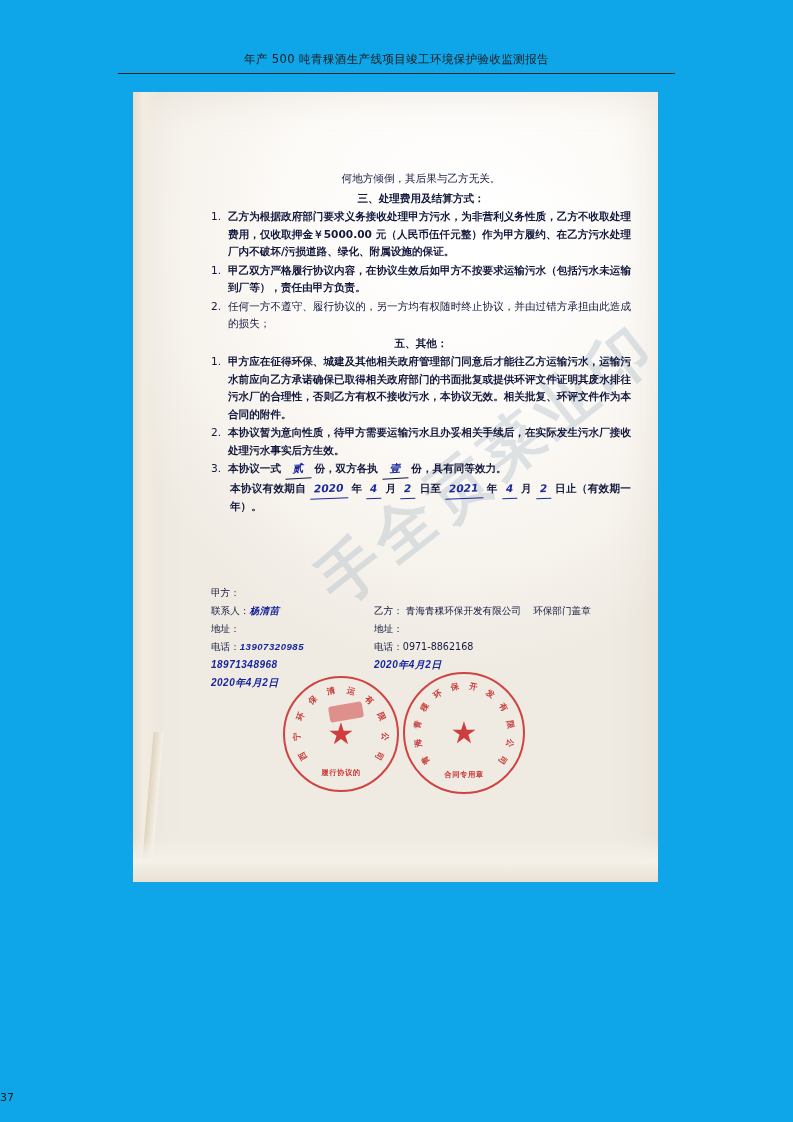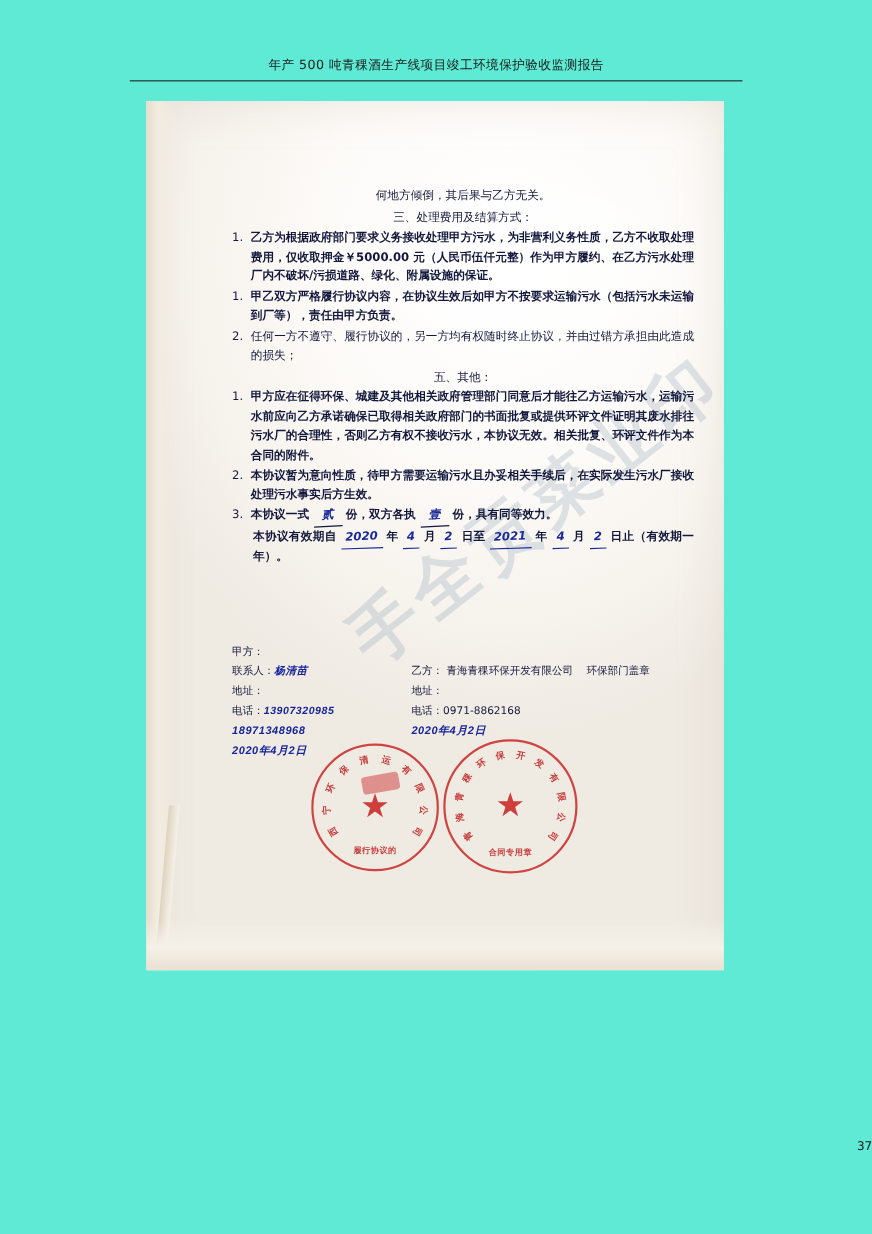--- a/index.html
+++ b/index.html
@@ -11,21 +11,21 @@
     width: 793px;
     height: 1122px;
     font-family: "Liberation Serif", serif;
     color: #111;
     position: relative;
     overflow: hidden;
   }
   .page {
     position: absolute;
     inset: 0;
-    background: #5eead4;
+    background: #0ea5e9;
   }
 
   
   .header {
     position: absolute;
     top: 52px;
     left: 118px;
     width: 557px;
     text-align: center;
   }
@@ -112,21 +112,21 @@
     font-family: "DejaVu Sans", sans-serif;
     font-size: 10.6px;
     line-height: 17.5px;
     color: #13183d;
   }
   .line {
     margin: 0;
     text-align: center;
   }
   .sec-head {
-    font-weight: normal;
+    font-weight: bold;
     margin-top: 2px;
   }
   .item {
     display: flex;
     margin-top: 1px;
   }
   .item-no {
     width: 17px;
     flex: 0 0 17px;
     text-align: left;
@@ -267,22 +267,22 @@
     transform: rotate(-10deg);
     border-radius: 3px;
     mix-blend-mode: multiply;
   }
 
   
   .page-number {
     position: absolute;
     left: 0;
     right: 0;
-    top: 1035px;
-    text-align: right;
+    top: 1091px;
+    text-align: left;
     font-family: "DejaVu Sans", sans-serif;
     font-size: 11px;
     color: #1a1a1a;
   }
 </style>
 </head>
 <body>
 
 <div class="page">
 

